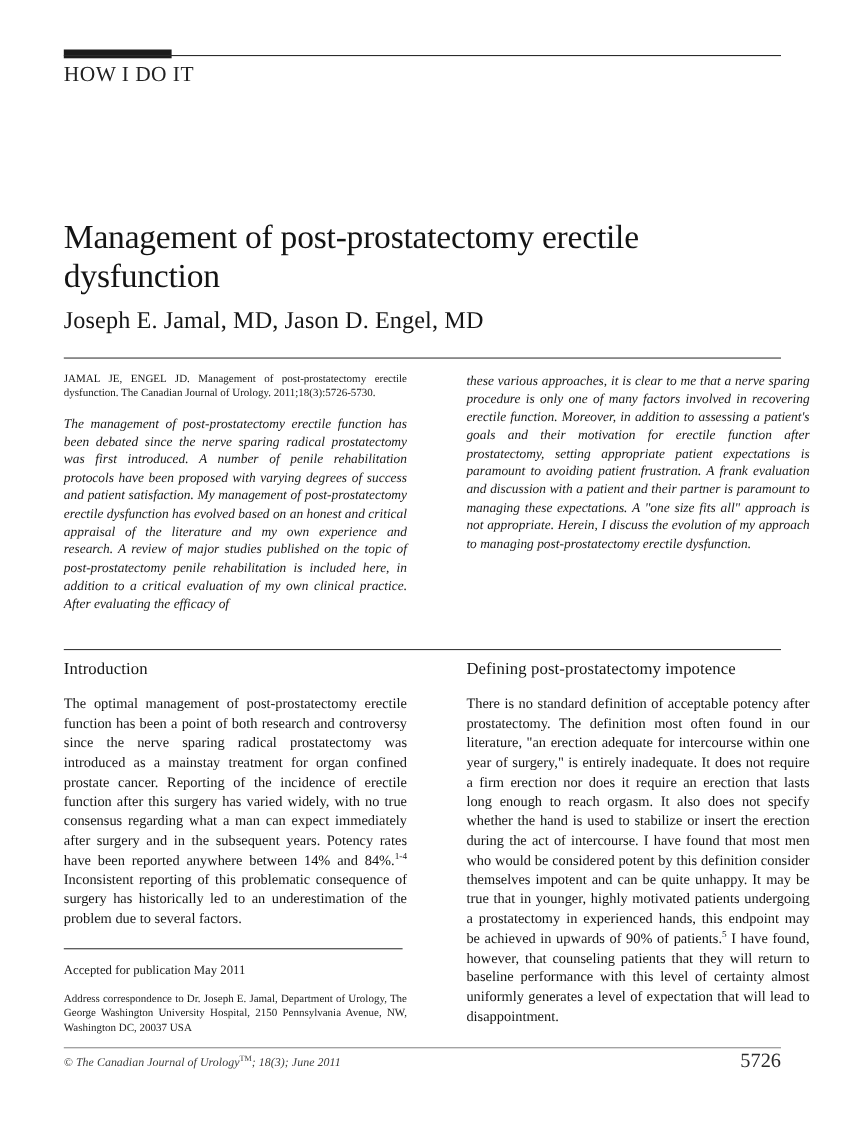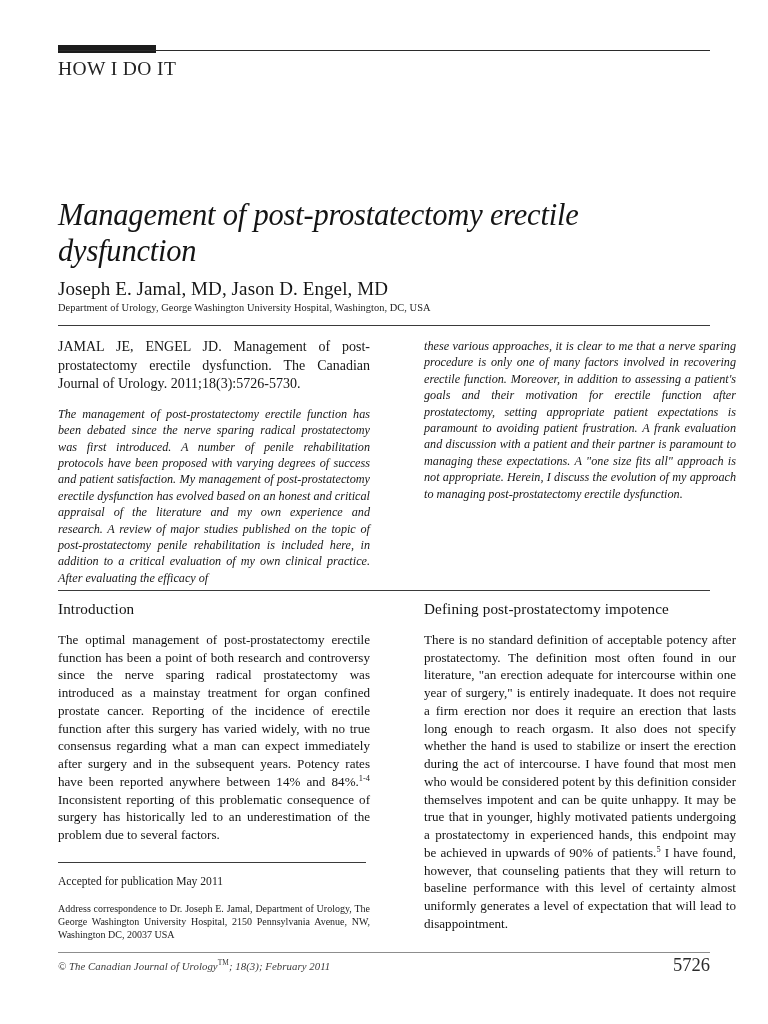--- a/index.html
+++ b/index.html
@@ -52,31 +52,30 @@
   }
 
   
   .title-block {
     position: absolute;
     left: 58px;
     top: 198px;
     width: 640px;
   }
   .article-title {
-    font-style: italic;
     font-size: 30.5px;
     line-height: 1.18;
     font-weight: 400;
     color: #141414;
     margin: 0;
     letter-spacing: -0.2px;
   }
   .authors {
     margin-top: 8px;
-    font-size: 19px;
+    font-size: 22px;
     color: #161616;
     letter-spacing: 0.1px;
   }
   .affiliation {
     margin-top: 2px;
     font-size: 10.4px;
     color: #1d1d1d;
     letter-spacing: 0.05px;
   }
 
@@ -105,21 +104,21 @@
     position: absolute;
     width: 312px;
   }
   .col-left  { left: 58px; }
   .col-right { left: 398px; margin-left: 26px; }
 
   .abstract-area { top: 338px; }
   .body-area     { top: 600px; }
 
   .citation {
-    font-size: 14px;
+    font-size: 10px;
     line-height: 1.33;
     text-align: justify;
     color: #151515;
     margin: 0 0 12px 0;
   }
   .abstract-text {
     font-style: italic;
     font-size: 12.2px;
     line-height: 1.345;
     text-align: justify;
@@ -218,21 +217,20 @@
 <div class="page">
 
   <div class="masthead-tab"></div>
   <div class="masthead-rule"></div>
 
   <div class="kicker">HOW I DO IT</div>
 
   <div class="title-block">
     <h1 class="article-title">Management of post-prostatectomy erectile dysfunction</h1>
     <div class="authors">Joseph E. Jamal, MD, Jason D. Engel, MD</div>
-    <div class="affiliation">Department of Urology, George Washington University Hospital, Washington, DC, USA</div>
   </div>
 
   <div class="rule-full rule-abstract-top"></div>
 
   <div class="col col-left abstract-area">
     <p class="citation">JAMAL JE, ENGEL JD. Management of post-prostatectomy erectile dysfunction. The Canadian Journal of Urology. 2011;18(3):5726-5730.</p>
     <p class="abstract-text">The management of post-prostatectomy erectile function has been debated since the nerve sparing radical prostatectomy was first introduced.  A number of penile rehabilitation protocols have been proposed with varying degrees of success and patient satisfaction.  My management of post-prostatectomy erectile dysfunction has evolved based on an honest and critical appraisal of the literature and my own experience and research.  A review of major studies published on the topic of post-prostatectomy penile rehabilitation is included here, in addition to a critical evaluation of my own clinical practice.  After evaluating the efficacy of</p>
   </div>
 
   <div class="col col-right abstract-area">
@@ -252,16 +250,16 @@
   </div>
 
   <div class="rule-short"></div>
 
   <div class="notes">
     <p class="note-line">Accepted for publication May 2011</p>
     <div class="note-block">Address correspondence to Dr. Joseph E. Jamal, Department of Urology, The George Washington University Hospital, 2150 Pennsylvania Avenue, NW, Washington DC, 20037 USA</div>
   </div>
 
   <div class="footer-rule"></div>
-  <div class="footer-left"><span>© The Canadian Journal of Urology</span><span class="tm">TM</span><span>; 18(3); February 2011</span></div>
+  <div class="footer-left"><span>© The Canadian Journal of Urology</span><span class="tm">TM</span><span>; 18(3); June 2011</span></div>
   <div class="page-number">5726</div>
 
 </div>
 
 </body></html>

